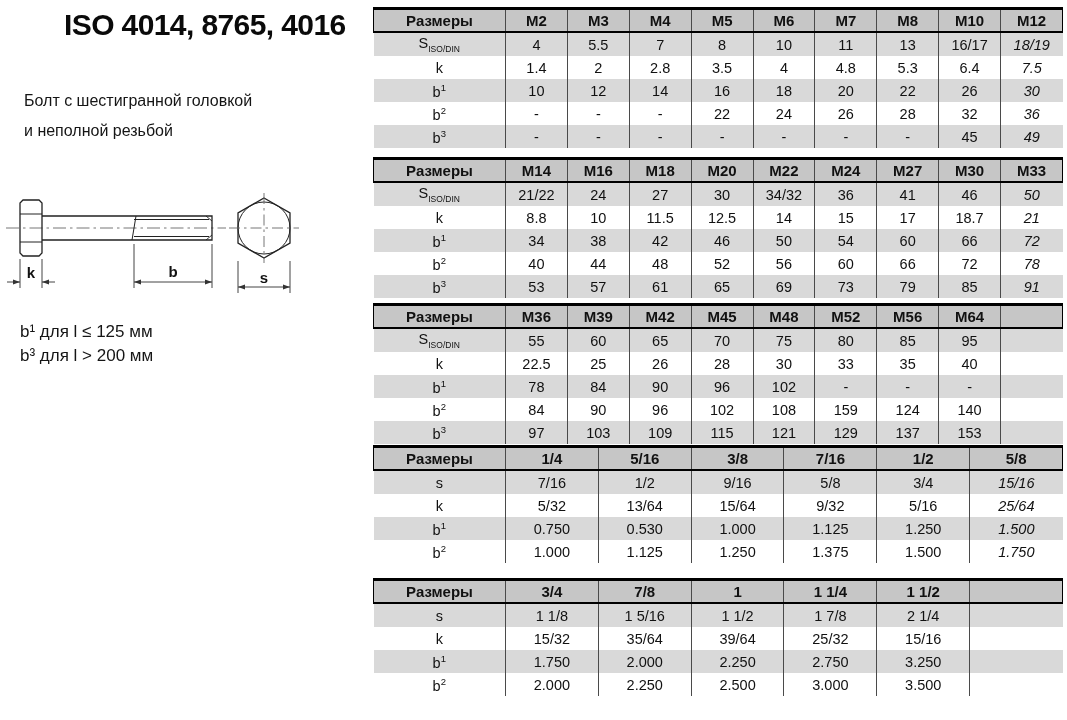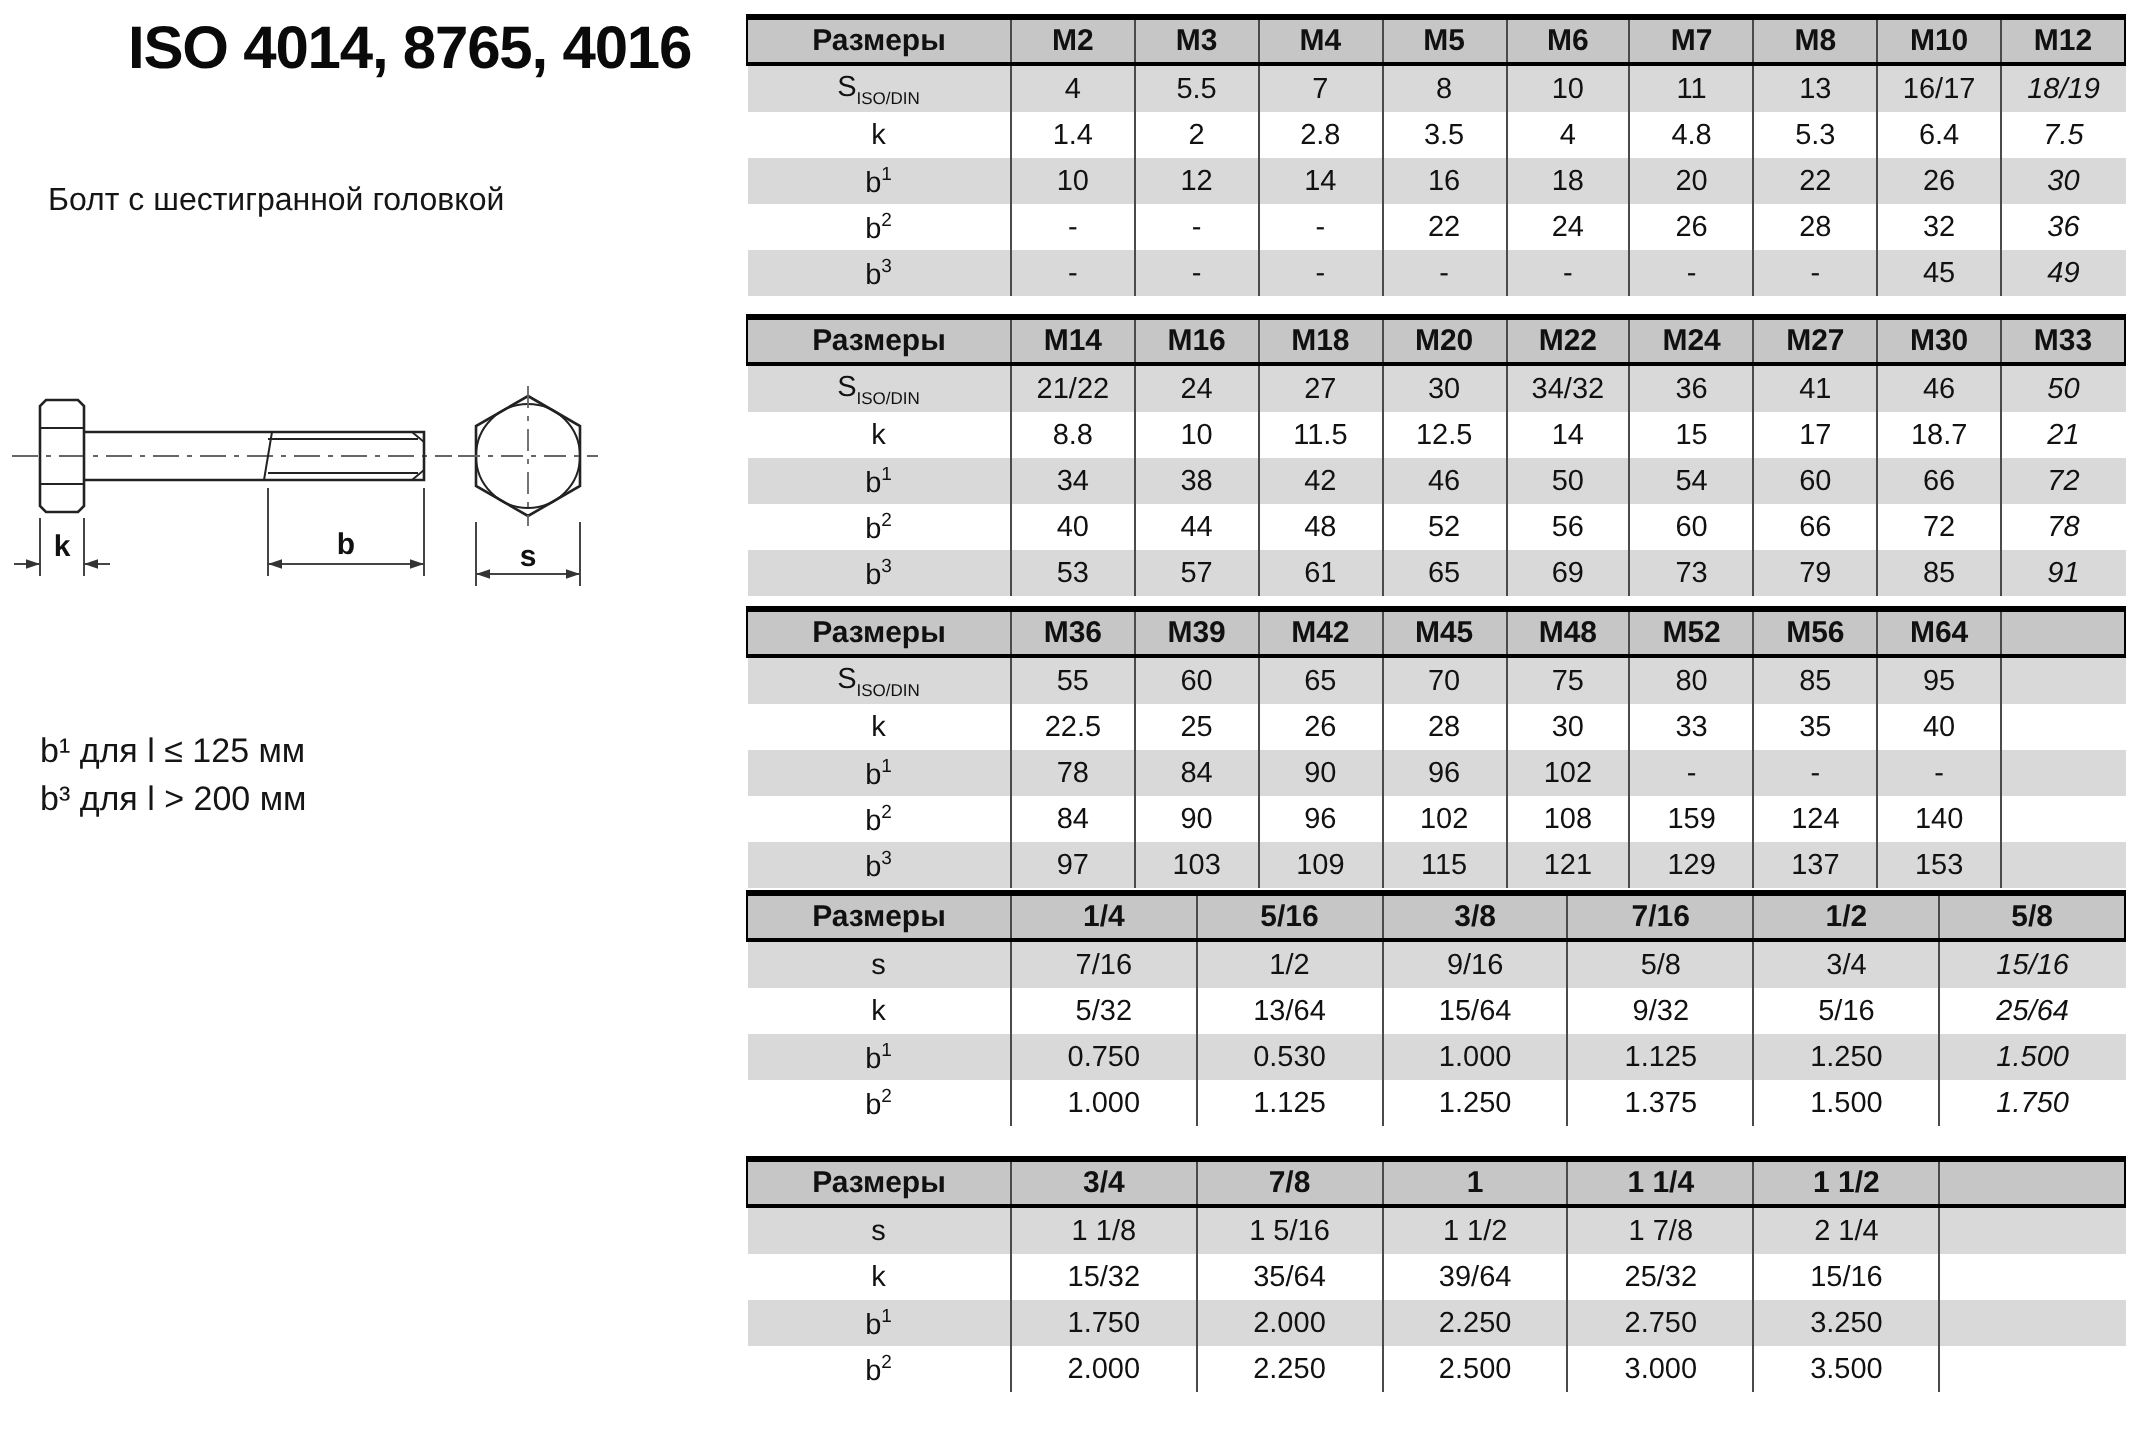--- a/index.html
+++ b/index.html
@@ -12,21 +12,21 @@
 
   
   .left-panel{position:absolute;left:0;top:0;width:370px;height:720px;}
   .title{position:absolute;left:24px;font-weight:700;font-size:30px;letter-spacing:-0.6px;color:#0a0a0a;white-space:nowrap;}
   .title1{top:8px;margin-left:40px;}
   .title2{top:42px;}
   .subtitle{position:absolute;left:24px;font-size:16px;color:#151515;white-space:nowrap;}
   .sub1{top:92px;}
   .sub2{top:122px;}
   .drawing{position:absolute;left:2px;top:185px;}
-  .notes{position:absolute;left:20px;top:320px;font-size:17px;line-height:24px;color:#151515;margin-top:44px;}
+  .notes{position:absolute;left:20px;top:320px;font-size:17px;line-height:24px;color:#151515;}
 
   
   .tables{position:absolute;left:373px;top:0;width:690px;height:720px;}
   table.dim-table{
     position:absolute;left:0;width:690px;
     border-collapse:collapse;table-layout:fixed;
     border-top:3px solid var(--border-dark,#000);
     font-size:14.5px;
   }
   .t0{top:7px;} .t1{top:157px;} .t2{top:303px;} .t3{top:445px;font-size:15px;} .t4{top:578px;font-size:15.5px;}
@@ -57,20 +57,21 @@
   svg text{font-family:"Liberation Sans","DejaVu Sans",sans-serif;}
 </style>
 </head>
 <body>
 
 <div class="page">
 
   <div class="left-panel">
     <div class="title title1">ISO 4014, 8765, 4016</div>
     <div class="subtitle sub1">Болт с шестигранной головкой</div>
+    <div class="subtitle sub2">и неполной резьбой</div>
 
     <svg class="drawing" width="335" height="122" viewBox="0 0 335 122">
 
       <path d="M4 43 H224" stroke="#666" stroke-width="0.9" fill="none" stroke-dasharray="13 4 2.5 4"></path>
 
       <g stroke="#222" stroke-width="1.3" fill="none">
         <path d="M21 15 H37 L40 18 V68 L37 71 H21 L18 68 V18 Z"></path>
         <path d="M18 29 H40 M18 57 H40" stroke-width="1"></path>
       </g>
 

